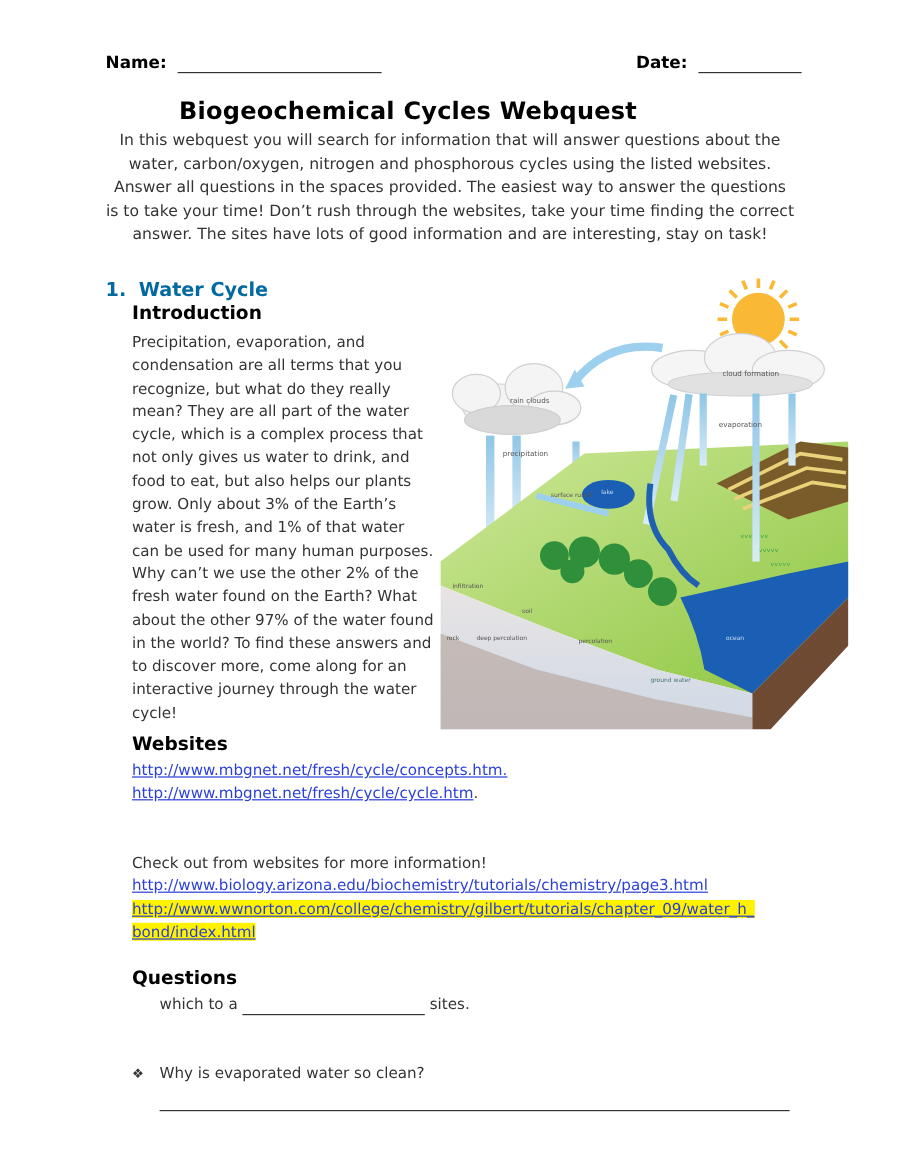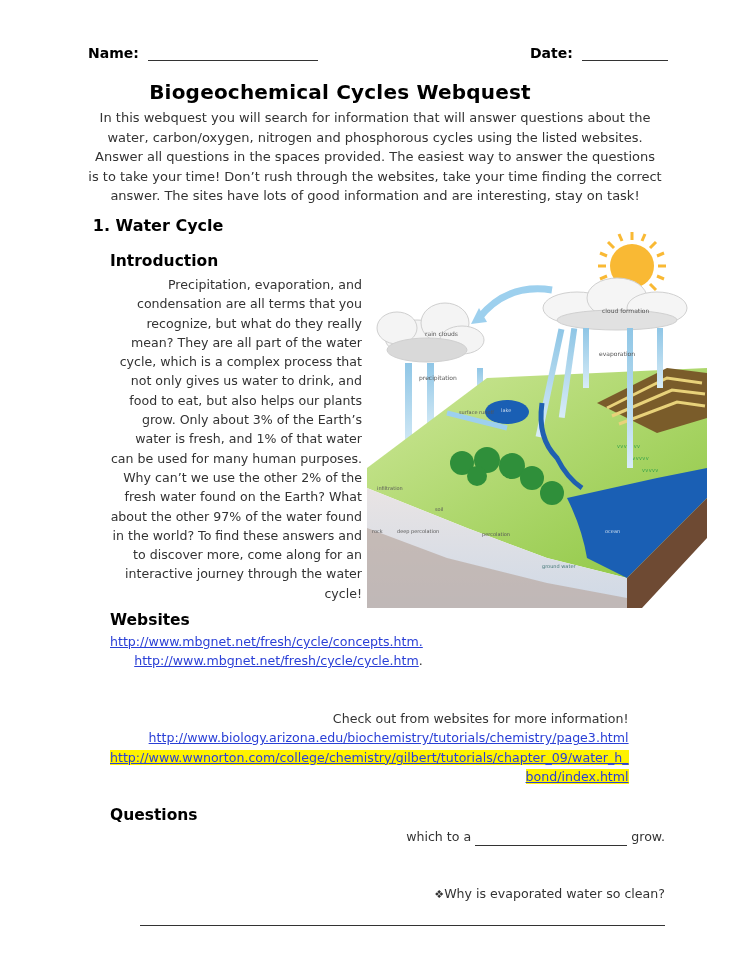--- a/index.html
+++ b/index.html
@@ -1,23 +1,23 @@
 <!DOCTYPE html>
 <html><head>
 <meta charset="utf-8">
 <style>
   html, body { margin:0; padding:0; background:#ffffff; }
   body { width:749px; height:970px; position:relative; overflow:hidden;
          font-family:"DejaVu Sans", sans-serif; color:#222; }
-  .abs { position:absolute;text-align:right; }
+  .abs { position:absolute; }
   .hdr { font-weight:bold; font-size:14px; color:#000; top:45px; }
   .blank-line { display:inline-block; border-bottom:1px solid #333; height:14px; vertical-align:bottom; }
   .title { top:80px; left:0; width:680px; text-align:center; font-size:20px; font-weight:bold; color:#000; letter-spacing:0.2px; }
   .intro { top:108px; left:88px; width:574px; text-align:center; font-size:13px; line-height:19.5px; color:#333; }
-  .sec-title { top:216px; left:88px; font-size:16px; font-weight:bold; color:#000000; }
+  .sec-title { top:232px; left:88px; font-size:16px; font-weight:bold; color:#0369a1; }
   .sec-title .num { display:inline-block; width:22px; }
   .subhead { font-size:15.5px; font-weight:bold; color:#000; }
   .para { top:275px; left:110px; width:252px; font-size:12.6px; line-height:19.3px; color:#333; }
   .links { left:110px; font-size:12.6px; line-height:19.3px; }
   .links a { color:#2a3fd6; text-decoration:underline; }
   .links .tail { color:#333; }
   .links .plain { color:#333; }
   .hl { background:#fff200; }
   .q { left:110px; font-size:12.6px; line-height:19.3px; color:#333; }
   .bullet { display:inline-block; width:23px; color:#333; font-size:11px; }
@@ -171,21 +171,21 @@
   <div><a>http://www.biology.arizona.edu/biochemistry/tutorials/chemistry/page3.html</a></div>
   <div><a class="hl">http://www.wwnorton.com/college/chemistry/gilbert/tutorials/chapter_09/water_h_</a></div>
   <div><a class="hl">bond/index.html</a></div>
 </div>
 
 <div class="abs subhead" style="top:806px;left:110px;">Questions</div>
 <div class="abs q" style="top:827px;width:555px;">
   <div class="q-indent">
     <span>which to a</span>
     <span class="blank-line" style="width:152px;"></span>
-    <span>grow.</span>
+    <span>sites.</span>
   </div>
 </div>
 <div class="abs q" style="top:884px;width:555px;">
   <div>
     <span class="bullet">❖</span><span>Why is evaporated water so clean?</span>
   </div>
   <div class="q-indent" style="margin-top:2px;">
     <span class="blank-line" style="width:525px;"></span>
   </div>
 </div>

